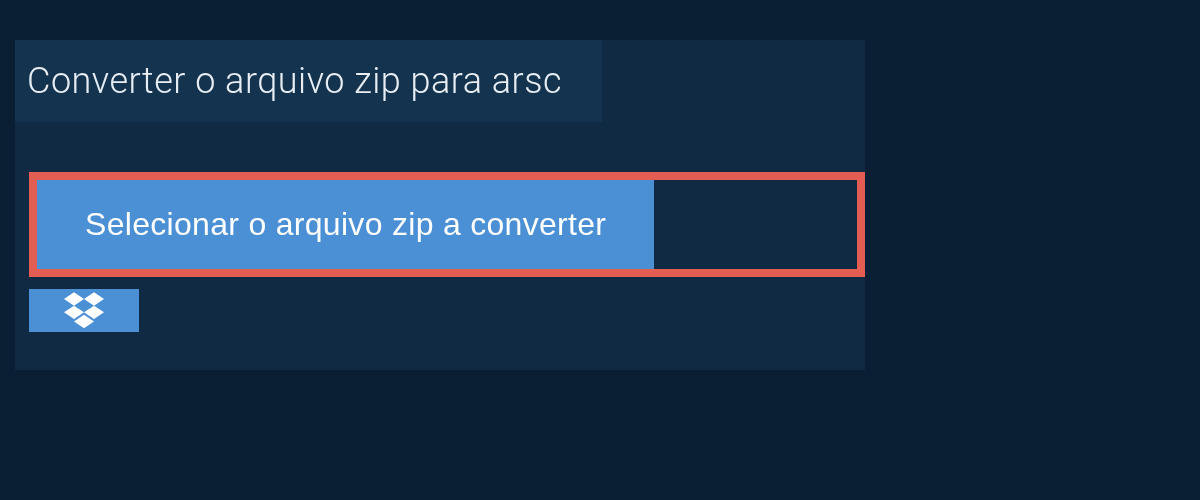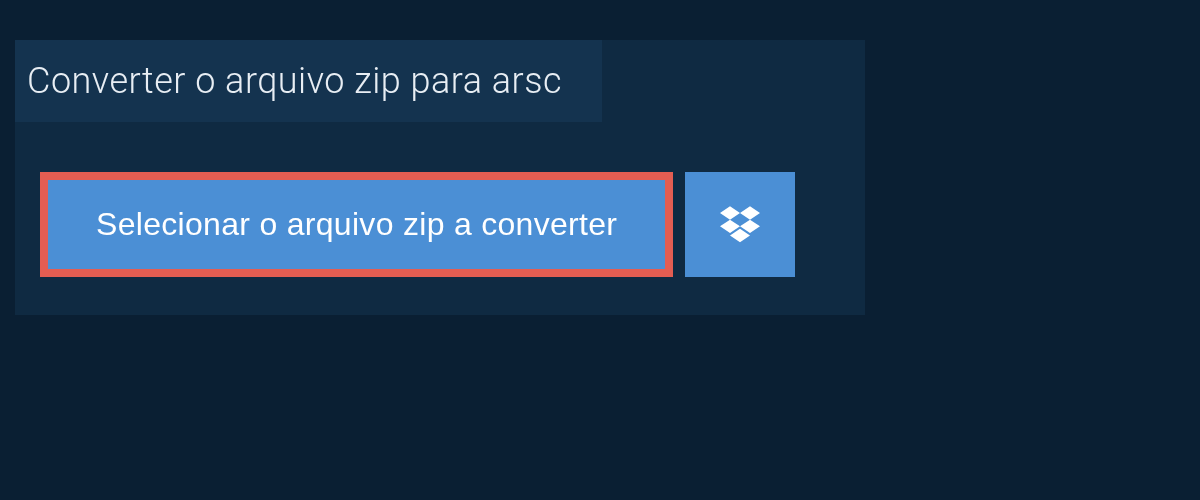--- a/index.html
+++ b/index.html
@@ -30,22 +30,23 @@
     .header-title {
       color: #e8eef4;
       font-size: 36px;
       font-weight: 300;
       letter-spacing: 0.5px;
     }
     .button-row {
       display: flex;
       align-items: stretch;
       margin-top: 50px;
-      margin-left: 25px;
+      margin-left: 14px;
       gap: 12px;
+      flex-direction: column;
     }
     .select-button-wrapper {
       border: 8px solid #e35d52;
       display: inline-block;
     }
     .select-button {
       background: #4b8fd5;
       color: #ffffff;
       font-size: 32px;
       font-weight: 300;

